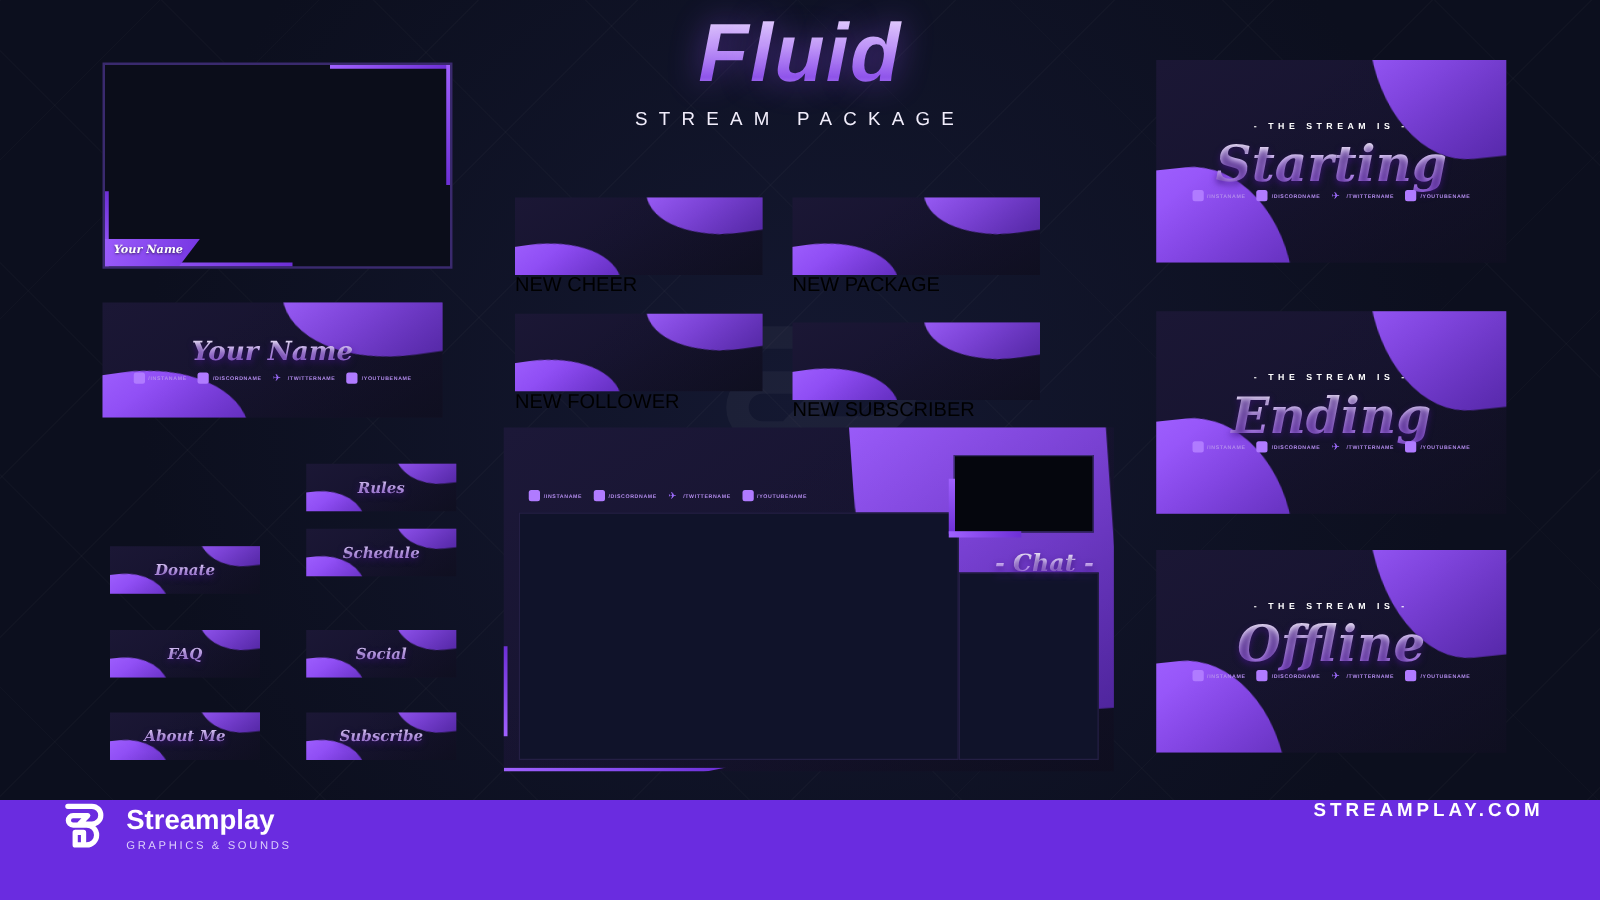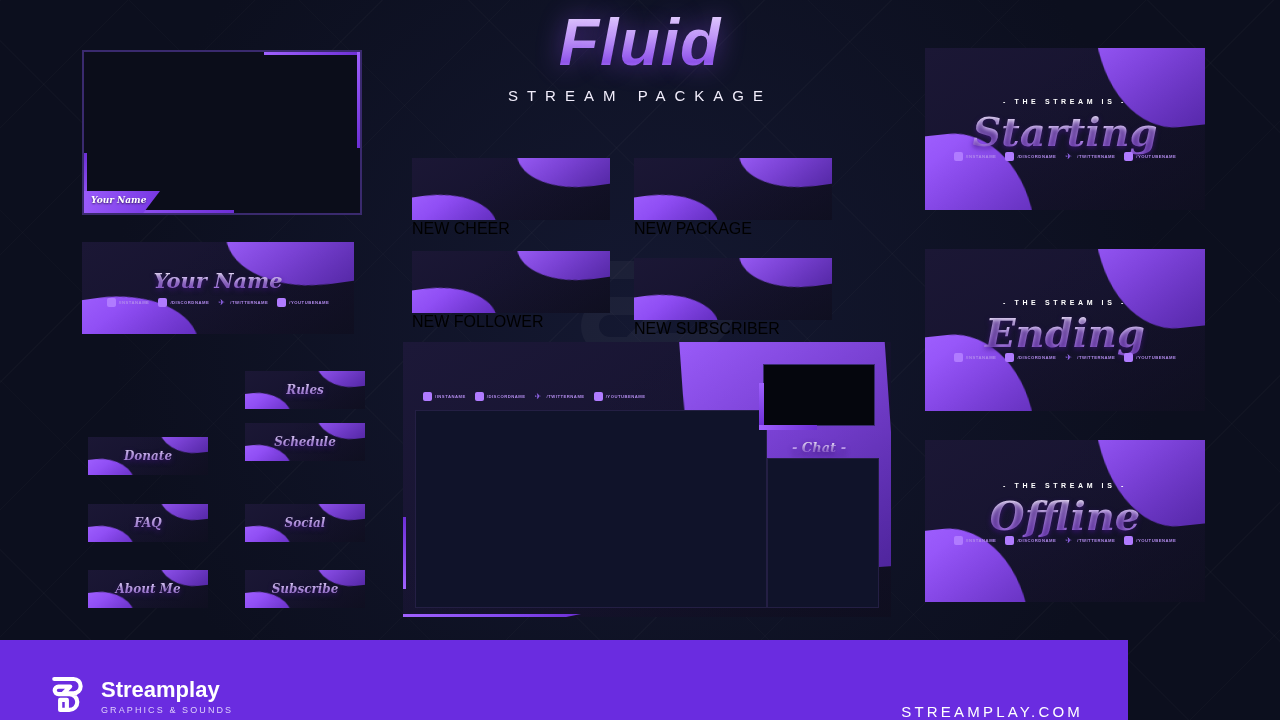--- a/index.html
+++ b/index.html
@@ -139,22 +139,22 @@
     background:#10132a; border:1px solid #241f44; z-index:5;
   }
   #inter-cam {
     position:absolute; right:16px; top:22px; width:112px; height:62px;
     background:#05060d; border:1px solid #3b2b70; z-index:6;
   }
   #inter-cam .accent-l { position:absolute; left:-5px; top:18px; width:5px; height:44px;
     background:linear-gradient(180deg,#a061ff,#6d2fd6); }
   #inter-cam .accent-b { position:absolute; left:-5px; bottom:-5px; width:58px; height:5px;
     background:linear-gradient(90deg,#a061ff,#6d2fd6); }
-  #inter-chat-label { position:absolute; right:16px; top:98px; width:112px; text-align:center;
-    font-size:13px; z-index:6;text-decoration:underline; }
+  #inter-chat-label { position:absolute; right:16px; top:98px; width:112px; text-align:right;
+    font-size:19px; z-index:6;text-decoration:underline; }
   #inter-chat {
     position:absolute; right:12px; top:116px; width:112px; height:150px;
     background:#10132a; border:1px solid #241f44; z-index:5;
   }
   #inter-edge-l { position:absolute; left:-2px; bottom:28px; width:5px; height:72px;
     background:linear-gradient(0deg,#a061ff,#6d2fd6); z-index:7; }
   #inter-edge-b { position:absolute; left:0px; bottom:-2px; width:178px; height:5px;
     background:linear-gradient(90deg,#a061ff,#8248ee 60%,#6d2fd6); z-index:7;
     clip-path:polygon(0 0, 100% 0, 86% 100%, 0 100%); }
 
@@ -167,29 +167,29 @@
   .screen .big { position:absolute; left:0; right:0; text-align:center;
     font-size:40px; z-index:5; }
   .screen .socials { position:absolute; left:0; right:0; z-index:5; }
   .screen .blob.tr { right:-4%; top:-30%; width:42%; height:80%;
     border-bottom-left-radius:62% 80%; transform:rotate(-6deg); }
   .screen .blob.bl { left:-6%; bottom:-30%; width:44%; height:78%;
     border-top-right-radius:62% 80%; transform:rotate(-6deg); }
 
   
   #footer {
-    position:absolute; left:0; bottom:0; width:1128px; height:80px;
-    background:#6a2ce0; display:flex; align-items:flex-end;
+    position:absolute; left:0; bottom:0; width:1280px; height:80px;
+    background:#6a2ce0; display:flex; align-items:flex-start;
     justify-content:space-between; padding:0 45px;
   }
   #brand { display:flex; align-items:center; gap:14px; }
   #brand-text { display:flex; flex-direction:column; }
   #brand-name { color:#fff; font-size:22px; font-weight:bold; line-height:1; }
   #brand-tag { color:#ded0fb; font-size:9px; letter-spacing:2.1px; margin-top:4px; }
-  #footer-url { color:#fff; font-size:15px; letter-spacing:3.2px; font-weight:400;margin-top:40px; }
+  #footer-url { color:#fff; font-size:15px; letter-spacing:3.2px; font-weight:700; }
 </style>
 </head>
 <body>
 
 <div id="bg-texture"></div>
 <svg id="bg-watermark" viewBox="0 0 100 100">
   <path d="M20 10 H70 a18 18 0 0 1 0 36 H42 l18 -18 H30 a10 10 0 0 0 0 20 H58 a20 20 0 0 1 0 40 H34 V60 h18 v24" fill="none" stroke="#ffffff" stroke-width="9" stroke-linejoin="round"></path>
 </svg>
 
 <div class="stage">

